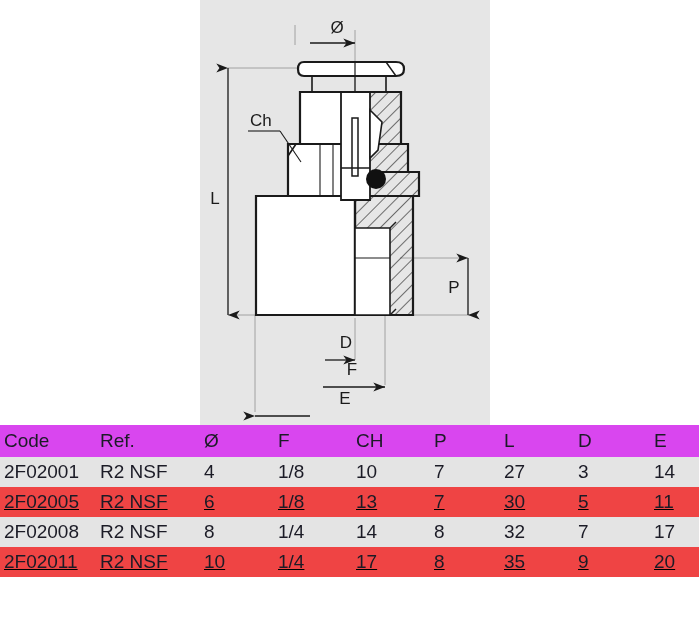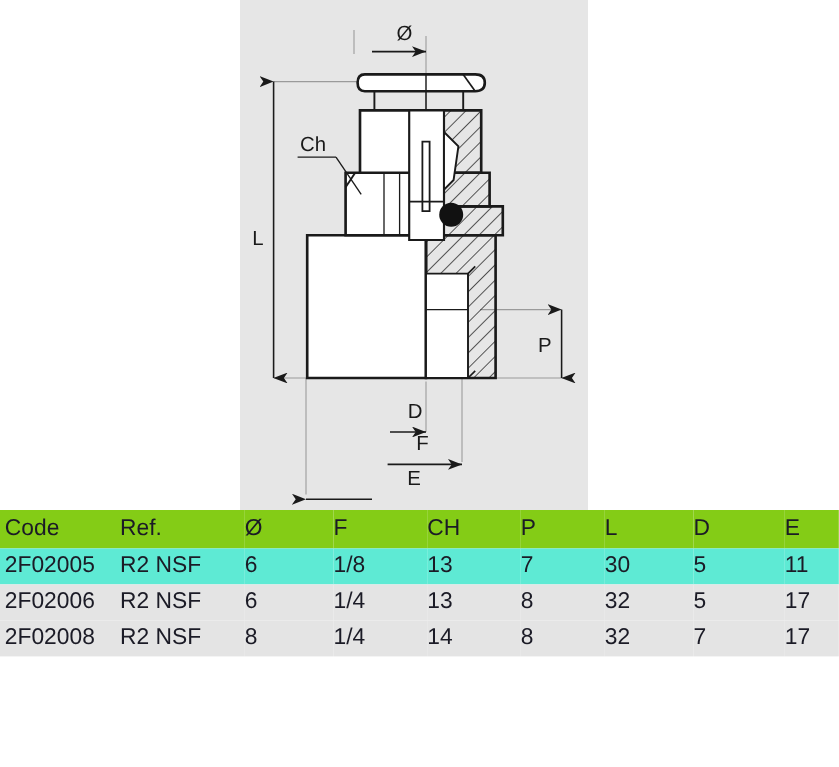--- a/index.html
+++ b/index.html
@@ -53,23 +53,23 @@
   .c-ref   { width: 104px; }
   .c-dia   { width: 74px; }
   .c-f     { width: 78px; }
   .c-ch    { width: 78px; }
   .c-p     { width: 70px; }
   .c-l     { width: 74px; }
   .c-d     { width: 76px; }
   .c-e     { width: 45px; }
 
   thead th.c-code { padding-left: 4px; }
-  thead tr { background: #84cc16; }
+  thead tr { background: #d946ef; }
   tbody tr.odd  { background: #e4e4e4; }
-  tbody tr.even { background: #5eead4; }
+  tbody tr.even { background: #ef4444; text-decoration: underline; }
 
   td.code-cell { font-weight: bold; padding-left: 4px; }
 </style>
 </head>
 <body>
 
 <div id="drawing-panel">
   <svg id="drawing-svg" viewBox="0 0 290 425">
     <defs>
       <marker id="ar-r" markerWidth="9" markerHeight="7" refX="9" refY="3.5" orient="auto">
@@ -189,47 +189,58 @@
       <th class="c-dia">Ø</th>
       <th class="c-f">F</th>
       <th class="c-ch">CH</th>
       <th class="c-p">P</th>
       <th class="c-l">L</th>
       <th class="c-d">D</th>
       <th class="c-e">E</th>
     </tr>
   </thead>
   <tbody id="table-body">
+      <tr class="odd">
+        <td class="c-code code-cell">2F02001</td>
+        <td class="c-ref">R2 NSF</td>
+        <td class="c-dia">4</td>
+        <td class="c-f">1/8</td>
+        <td class="c-ch">10</td>
+        <td class="c-p">7</td>
+        <td class="c-l">27</td>
+        <td class="c-d">3</td>
+        <td class="c-e">14</td>
+      </tr>
       <tr class="even">
         <td class="c-code code-cell">2F02005</td>
         <td class="c-ref">R2 NSF</td>
         <td class="c-dia">6</td>
         <td class="c-f">1/8</td>
         <td class="c-ch">13</td>
         <td class="c-p">7</td>
         <td class="c-l">30</td>
         <td class="c-d">5</td>
         <td class="c-e">11</td>
       </tr>
       <tr class="odd">
-        <td class="c-code code-cell">2F02006</td>
-        <td class="c-ref">R2 NSF</td>
-        <td class="c-dia">6</td>
-        <td class="c-f">1/4</td>
-        <td class="c-ch">13</td>
-        <td class="c-p">8</td>
-        <td class="c-l">32</td>
-        <td class="c-d">5</td>
-        <td class="c-e">17</td>
-      </tr>
-      <tr class="odd">
         <td class="c-code code-cell">2F02008</td>
         <td class="c-ref">R2 NSF</td>
         <td class="c-dia">8</td>
         <td class="c-f">1/4</td>
         <td class="c-ch">14</td>
         <td class="c-p">8</td>
         <td class="c-l">32</td>
         <td class="c-d">7</td>
         <td class="c-e">17</td>
       </tr>
+      <tr class="even">
+        <td class="c-code code-cell">2F02011</td>
+        <td class="c-ref">R2 NSF</td>
+        <td class="c-dia">10</td>
+        <td class="c-f">1/4</td>
+        <td class="c-ch">17</td>
+        <td class="c-p">8</td>
+        <td class="c-l">35</td>
+        <td class="c-d">9</td>
+        <td class="c-e">20</td>
+      </tr>
     </tbody>
 </table>
 
 </body></html>

